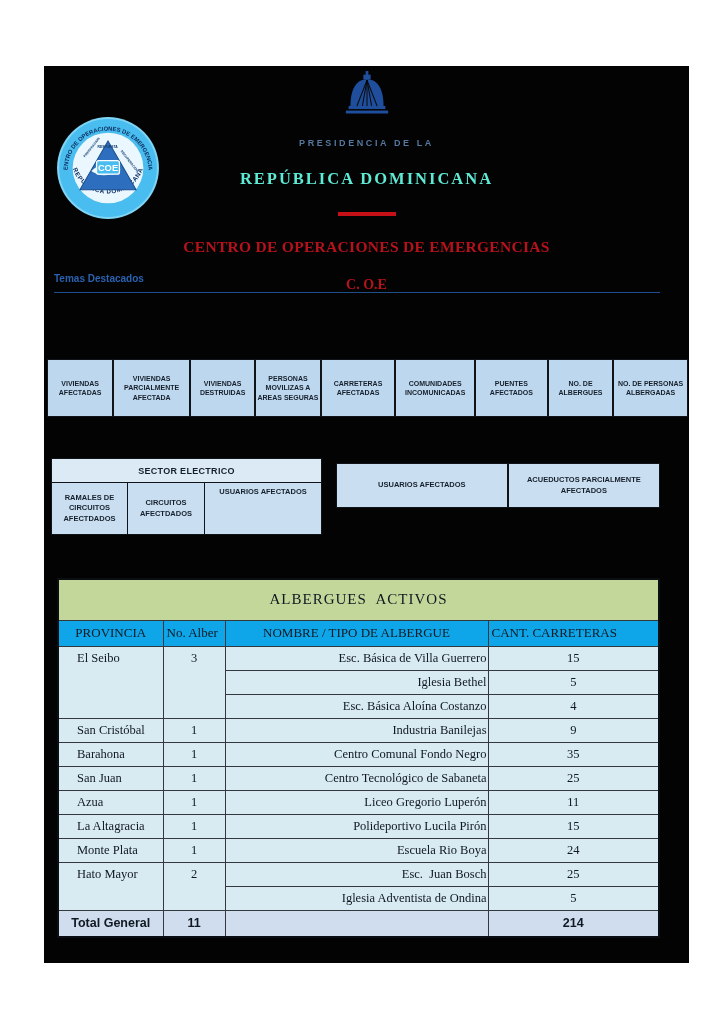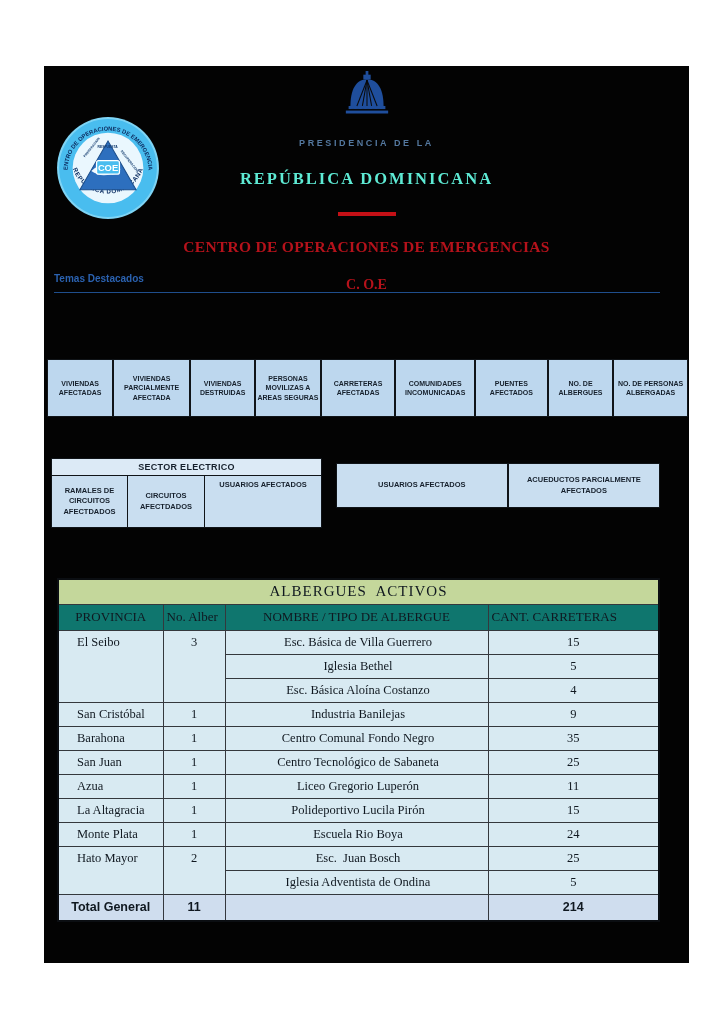--- a/index.html
+++ b/index.html
@@ -49,50 +49,50 @@
     text-align:center; font-size:7px; font-weight:bold; color:#16202C;
     padding:2px 1px; line-height:1.35; box-sizing:border-box;
   }
 
   
   .sector-left { position:absolute; left:7px; top:392px; width:270px; border-collapse:collapse; table-layout:fixed; }
   .sector-left td {
     border:1px solid #101418; font-size:7.5px; font-weight:bold; color:#16202C;
     text-align:center; box-sizing:border-box;
   }
-  .sector-title-cell { background:#DCEAF6; height:17px; font-size:9px !important; letter-spacing:0.3px; }
+  .sector-title-cell { background:#DCEAF6; height:24px; font-size:9px !important; letter-spacing:0.3px; }
   .sector-cell { background:#C9DEF0; height:52px; line-height:1.4; }
   .sector-cell.vtop { vertical-align:top; padding-top:4px; }
 
   .sector-right { position:absolute; left:292px; top:397px; width:324px; height:45px; display:flex; }
   .agua-box {
     background:#C9DEF0; border:1px solid #101418;
     display:flex; align-items:center; justify-content:center; text-align:center;
     font-size:7.5px; font-weight:bold; color:#16202C; line-height:1.45;
     padding:2px; box-sizing:border-box;
   }
 
   
   .shelters {
     position:absolute; left:13px; top:512px; width:601px;
     border-collapse:collapse; table-layout:fixed;
     font-family:"Liberation Serif","DejaVu Serif",serif;
     border:2px solid #0b0e12;
   }
   .shelters td { border:1px solid #34383d; box-sizing:border-box; color:#101820; }
   .title-cell {
-    background:#C4D79B; height:25px; text-align:center;
+    background:#C4D79B; height:41px; text-align:center;
     font-size:15px; color:#10253F; letter-spacing:1px; white-space:pre;
   }
-  .head-row td { background:#0f766e; font-size:13px; height:26px; text-align:center; }
+  .head-row td { background:#0ea5e9; font-size:13px; height:26px; text-align:center; }
   .head-row td.h-left { text-align:left; padding-left:3px; }
   .body-row td { background:#D8EAF2; font-size:12.5px; height:24px; }
   td.prov { text-align:left; padding-left:18px; }
   td.num  { text-align:center; }
-  td.name { text-align:center; padding-left:4px; white-space:pre; }
+  td.name { text-align:right; padding-left:4px; white-space:pre; }
   td.cant { text-align:center; }
   td.vtop { vertical-align:top; padding-top:4px; }
   .total-row td {
     background:#CFDDEE; font-family:"Liberation Sans",sans-serif;
     font-weight:bold; font-size:12.5px; height:27px; text-align:center;
     border-top:1.5px solid #14181d;
   }
 </style>
 </head>
 <body>

